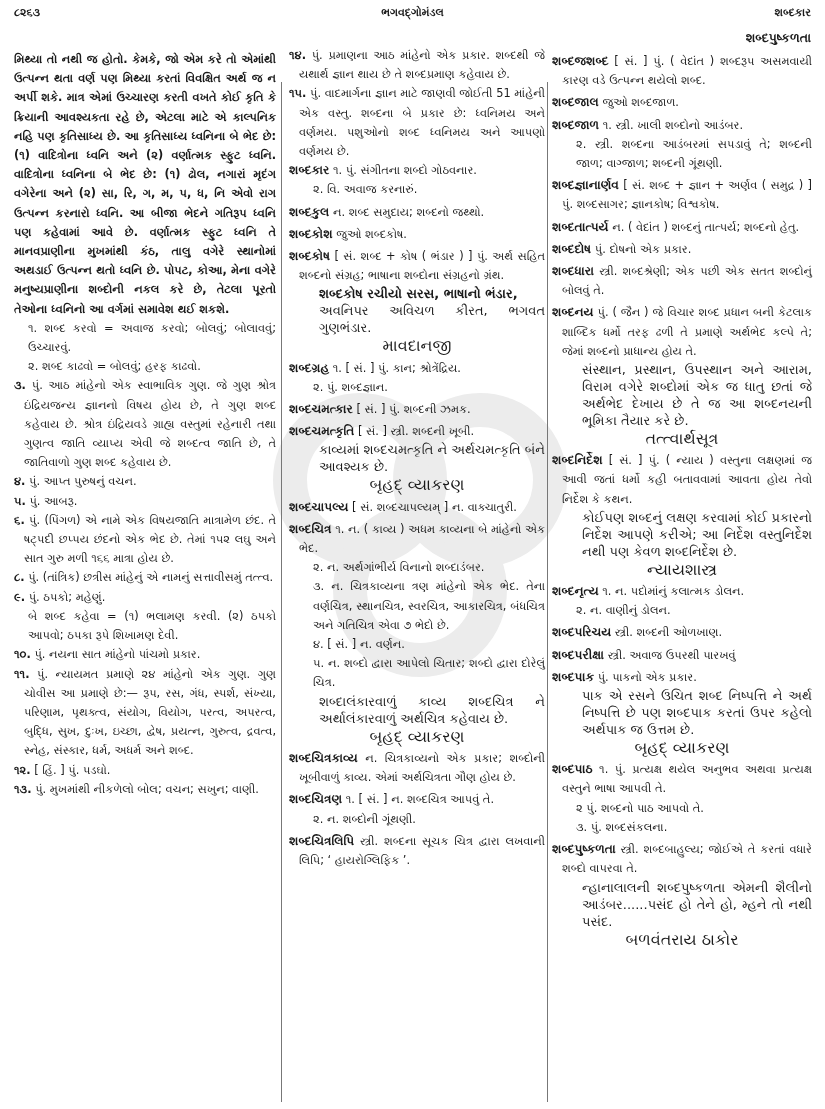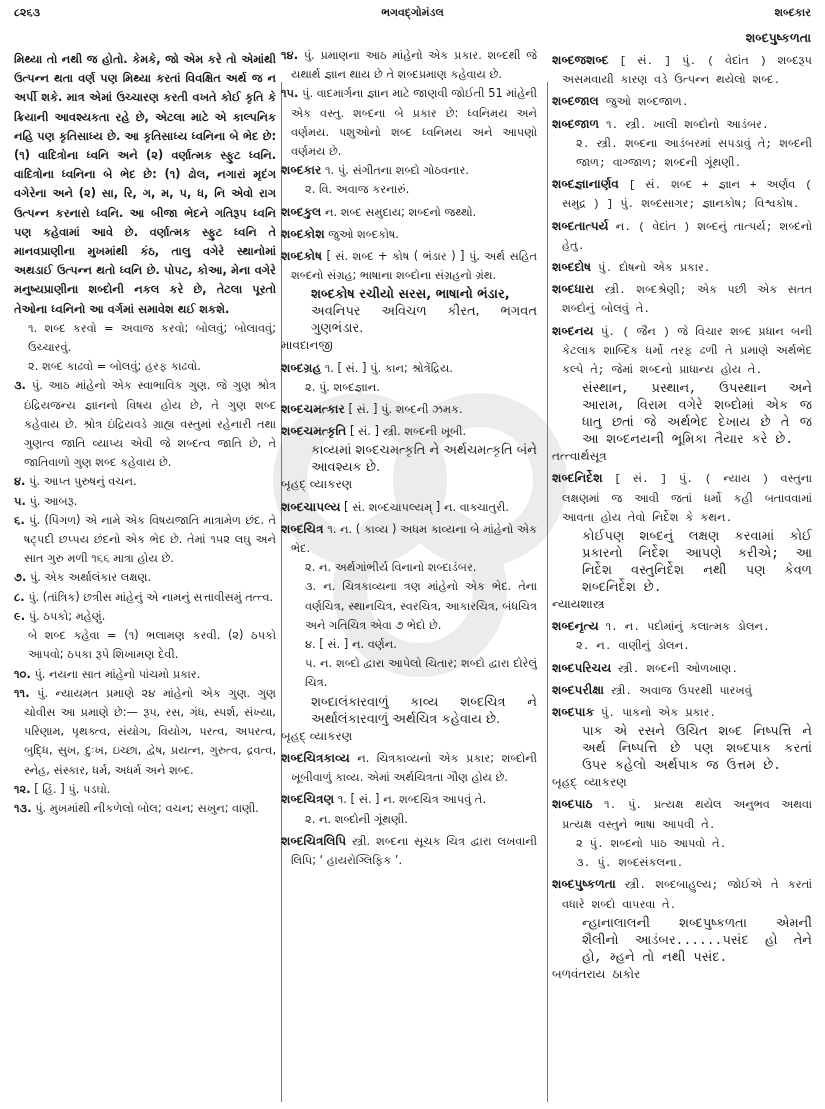--- a/index.html
+++ b/index.html
@@ -17,33 +17,33 @@
   }
   .header .pnum { position: absolute; left: 0; top: 0; }
   .header .title { position: absolute; left: 0; right: 0; text-align: center; top: 0; }
   .header .gw1 { position: absolute; right: 0; top: 0; }
   .gw2 { position: absolute; right: 14px; top: 30px; font-size: 12.5px; font-weight: bold; }
   .col {
     position: absolute; top: 46px; font-size: 11.4px; line-height: 19.2px;
     text-align: justify;
   }
   .col1 { left: 14px; width: 262px; top: 50px; }
-  .col2 { left: 281px; width: 256px; }
-  .col3 { left: 552px; width: 260px; top: 52px; font-family: Liberation Mono, monospace; }
+  .col2 { left: 289px; width: 256px; }
+  .col3 { left: 552px; width: 260px; top: 52px; }
   .vrule { position: absolute; top: 82px; width: 1px; height: 1020px; background: #777; }
   .vr1 { left: 281px; }
   .vr2 { left: 547px; }
   .entry { margin: 0 0 3px 0; padding-left: 10px; text-indent: -10px; }
   .sub { margin: 0; padding-left: 10px; text-indent: -10px; }
   .sub.indent { padding-left: 14px; text-indent: 0; }
   .cont { margin: 0; font-weight: bold; }
   .hw { font-weight: bold; font-size: 12.2px; }
   .num { font-weight: bold; }
   .quote { font-size: 13px; line-height: 17px; padding-left: 20px; text-indent: 0; margin: 0; }
-  .src { font-size: 12px; text-align: left; margin: 0 0 2px 0; }
+  .src { font-size: 16px; text-align: center; margin: 0 0 2px 0; }
   .bold { font-weight: bold; }
 </style>
 </head>
 <body>
 
 <svg class="watermark" viewBox="0 0 340 340">
   <g fill="none" stroke="#ececec" stroke-width="34">
     <circle cx="110" cy="120" r="70"></circle>
     <circle cx="230" cy="120" r="70"></circle>
     <circle cx="170" cy="230" r="70"></circle>
@@ -61,21 +61,20 @@
 <div class="vrule vr2"></div>
 
 <div class="col col1">
   <p class="cont">મિથ્યા તો નથી જ હોતો. કેમકે, જો એમ કરે તો એમાંથી ઉત્પન્ન થતા વર્ણ પણ મિથ્યા કરતાં વિવક્ષિત અર્થ જ ન અર્પી શકે. માત્ર એમાં ઉચ્ચારણ કરતી વખતે કોઈ કૃતિ કે ક્રિયાની આવશ્યકતા રહે છે, એટલા માટે એ કાલ્પનિક નહિ પણ કૃતિસાધ્ય છે. આ કૃતિસાધ્ય ધ્વનિના બે ભેદ છે: (૧) વાદિત્રોના ધ્વનિ અને (૨) વર્ણાત્મક સ્ફુટ ધ્વનિ. વાદિત્રોના ધ્વનિના બે ભેદ છે: (૧) ઢોલ, નગારાં મૃદંગ વગેરેના અને (૨) સા, રિ, ગ, મ, પ, ધ, નિ એવો રાગ ઉત્પન્ન કરનારો ધ્વનિ. આ બીજા ભેદને ગતિરૂપ ધ્વનિ પણ કહેવામાં આવે છે. વર્ણાત્મક સ્ફુટ ધ્વનિ તે માનવપ્રાણીના મુખમાંથી કંઠ, તાલુ વગેરે સ્થાનોમાં અથડાઈ ઉત્પન્ન થતો ધ્વનિ છે. પોપટ, કોઆ, મેના વગેરે મનુષ્યપ્રાણીના શબ્દોની નકલ કરે છે, તેટલા પૂરતો તેઓના ધ્વનિનો આ વર્ગમાં સમાવેશ થઈ શકશે.</p>
   <p class="sub indent">૧. શબ્દ કરવો = અવાજ કરવો; બોલવું; બોલાવવું; ઉચ્ચારવું.</p>
   <p class="sub indent">૨. શબ્દ કાઢવો = બોલવું; હરફ કાઢવો.</p>
   <p class="sub"><span class="num">૩.</span> <span>પું. આઠ માંહેનો એક સ્વાભાવિક ગુણ. જે ગુણ શ્રોત્ર ઇંદ્રિયજન્ય જ્ઞાનનો વિષય હોય છે, તે ગુણ શબ્દ કહેવાય છે. શ્રોત્ર ઇંદ્રિયવડે ગ્રાહ્ય વસ્તુમાં રહેનારી તથા ગુણત્વ જાતિ વ્યાપ્ય એવી જે શબ્દત્વ જાતિ છે, તે જાતિવાળો ગુણ શબ્દ કહેવાય છે.</span></p>
   <p class="sub"><span class="num">૪.</span> <span>પું. આપ્ત પુરુષનું વચન.</span></p>
   <p class="sub"><span class="num">૫.</span> <span>પું. આબરૂ.</span></p>
   <p class="sub"><span class="num">૬.</span> <span>પું. (પિંગળ) એ નામે એક વિષયજાતિ માત્રામેળ છંદ. તે ષટ્પદી છપ્પય છંદનો એક ભેદ છે. તેમાં ૧૫૨ લઘુ અને સાત ગુરુ મળી ૧૬૬ માત્રા હોય છે.</span></p>
-  <p class="sub"><span class="num">૭.</span> <span>પું. એક અર્થાલંકાર લક્ષણ.</span></p>
   <p class="sub"><span class="num">૮.</span> <span>પું. (તાંત્રિક) છત્રીસ માંહેનું એ નામનું સત્તાવીસમું તત્ત્વ.</span></p>
   <p class="sub"><span class="num">૯.</span> <span>પું. ઠપકો; મહેણું.</span></p>
   <p class="sub indent">બે શબ્દ કહેવા = (૧) ભલામણ કરવી. (૨) ઠપકો આપવો; ઠપકા રૂપે શિખામણ દેવી.</p>
   <p class="sub"><span class="num">૧૦.</span> <span>પું. નયના સાત માંહેનો પાંચમો પ્રકાર.</span></p>
   <p class="sub"><span class="num">૧૧.</span> <span>પું. ન્યાયમત પ્રમાણે ૨૪ માંહેનો એક ગુણ. ગુણ ચોવીસ આ પ્રમાણે છે:— રૂપ, રસ, ગંધ, સ્પર્શ, સંખ્યા, પરિણામ, પૃથક્ત્વ, સંયોગ, વિયોગ, પરત્વ, અપરત્વ, બુદ્ધિ, સુખ, દુઃખ, ઇચ્છા, દ્વેષ, પ્રયત્ન, ગુરુત્વ, દ્રવત્વ, સ્નેહ, સંસ્કાર, ધર્મ, અધર્મ અને શબ્દ.</span></p>
   <p class="sub"><span class="num">૧૨.</span> <span>[ હિં. ] પું. પડઘો.</span></p>
   <p class="sub"><span class="num">૧૩.</span> <span>પું. મુખમાંથી નીકળેલો બોલ; વચન; સખુન; વાણી.</span></p>
 </div>
 
 <div class="col col2">

